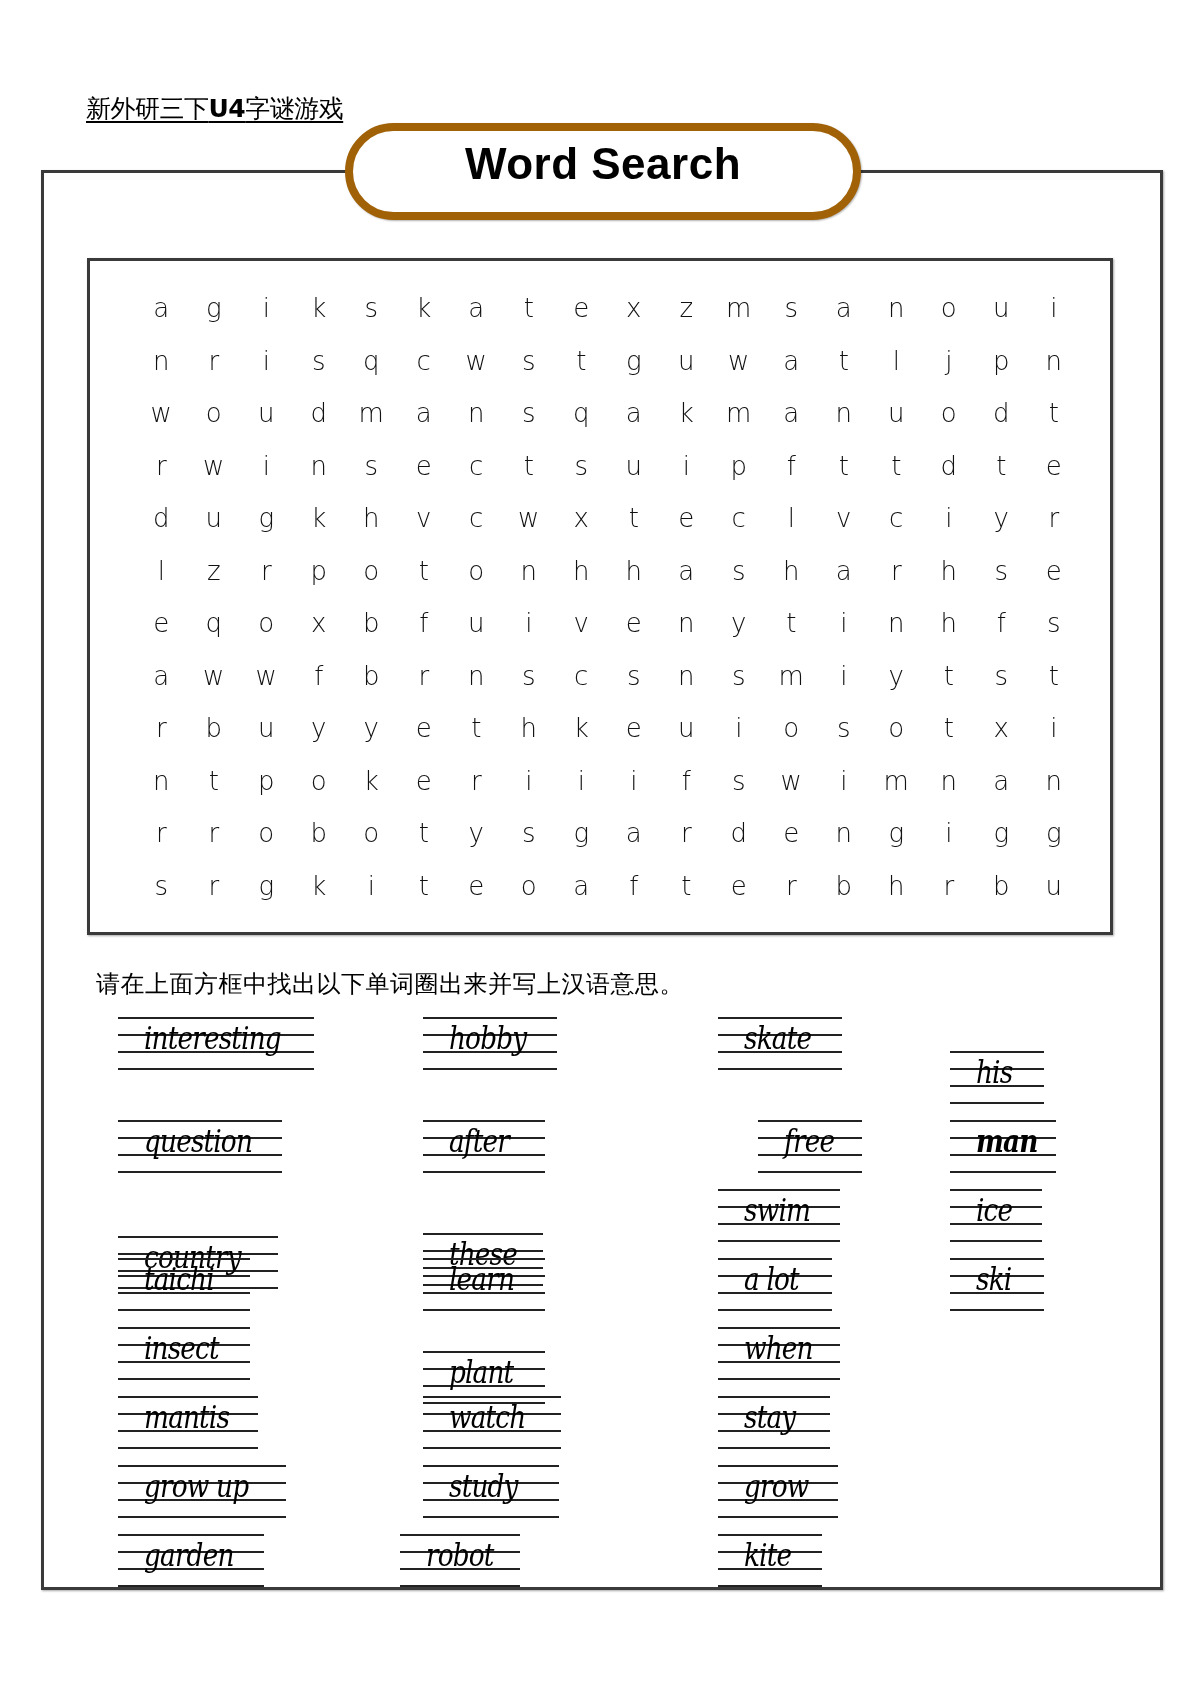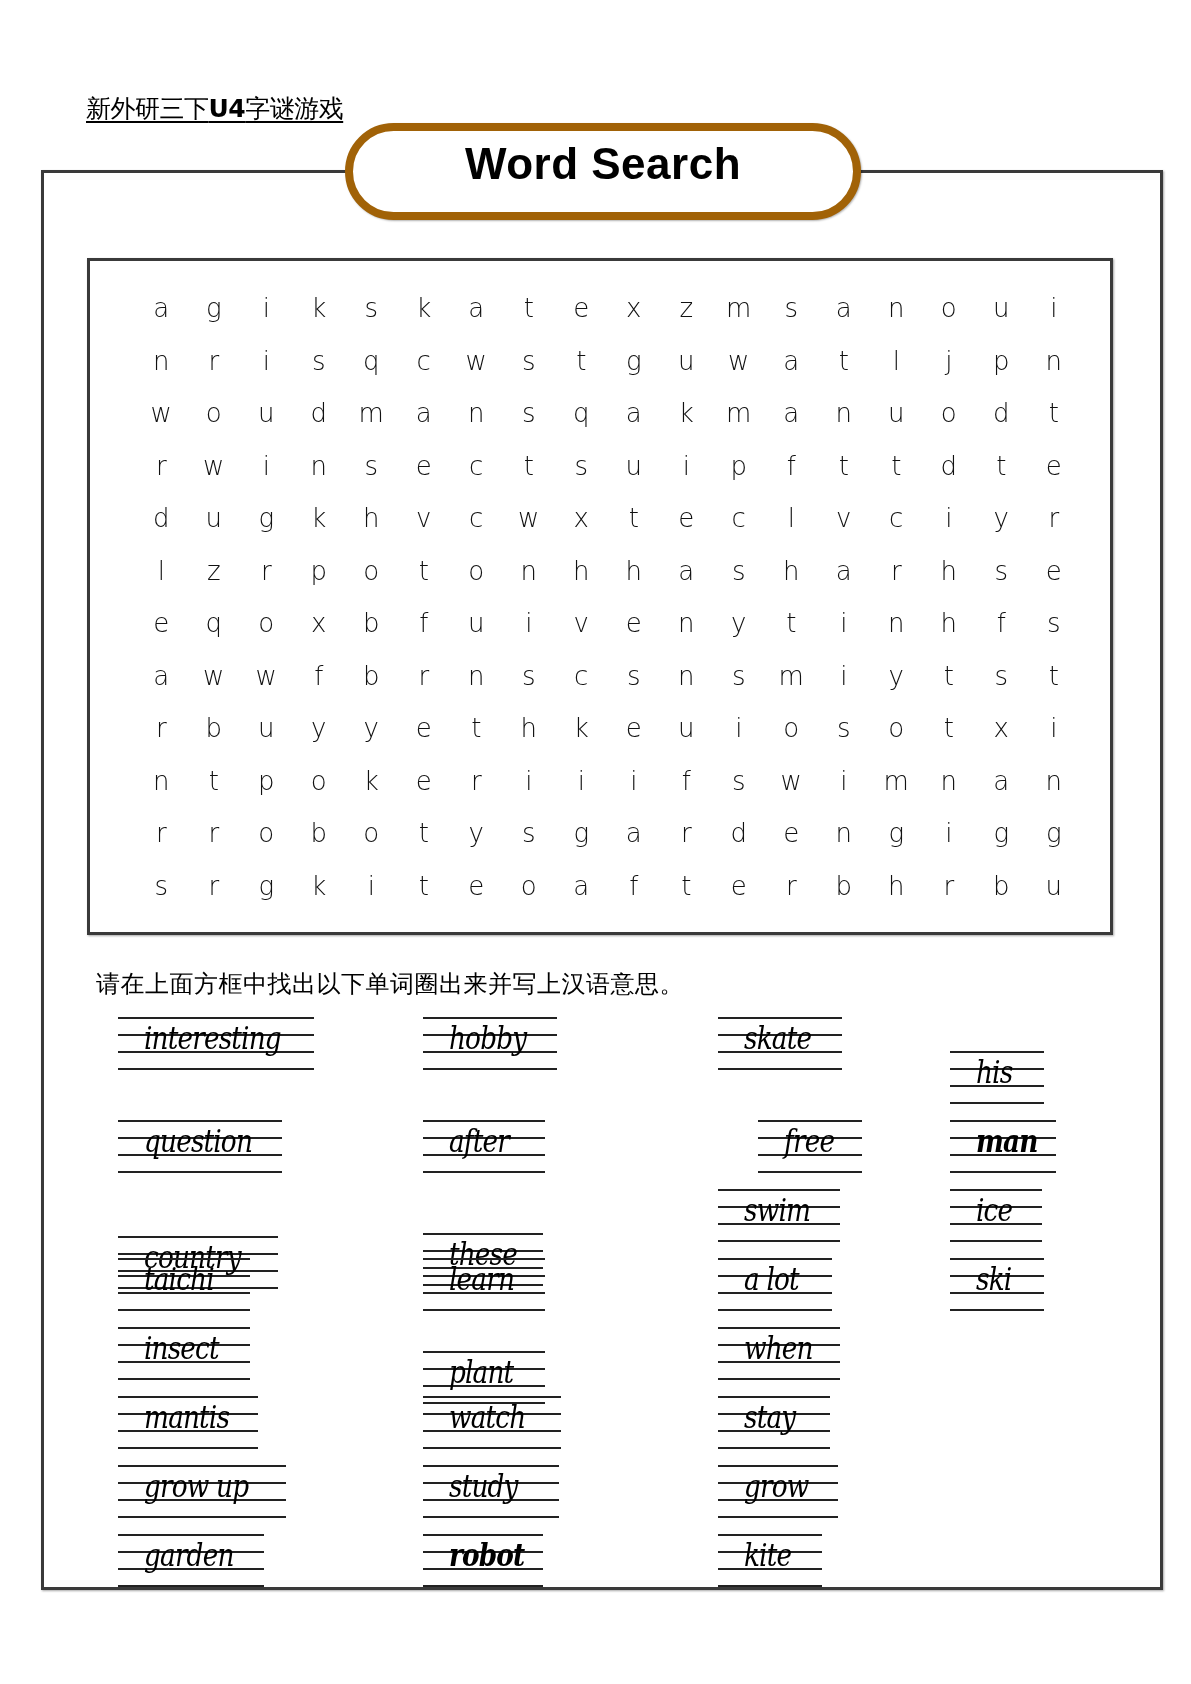--- a/index.html
+++ b/index.html
@@ -355,21 +355,21 @@
       <div class="ln l4"></div>
       <span class="txt">watch</span>
     </div>
     <div class="word" style="left: 423px; top: 1465px; width: 136px;">
       <div class="ln l1"></div>
       <div class="ln l2"></div>
       <div class="ln l3"></div>
       <div class="ln l4"></div>
       <span class="txt">study</span>
     </div>
-    <div class="word" style="left: 423px; top: 1534px; width: 120px; font-weight: bold;">
+    <div class="word" style="left: 400px; top: 1534px; width: 120px;">
       <div class="ln l1"></div>
       <div class="ln l2"></div>
       <div class="ln l3"></div>
       <div class="ln l4"></div>
       <span class="txt">robot</span>
     </div>
     <div class="word" style="left: 718px; top: 1017px; width: 124px;">
       <div class="ln l1"></div>
       <div class="ln l2"></div>
       <div class="ln l3"></div>

